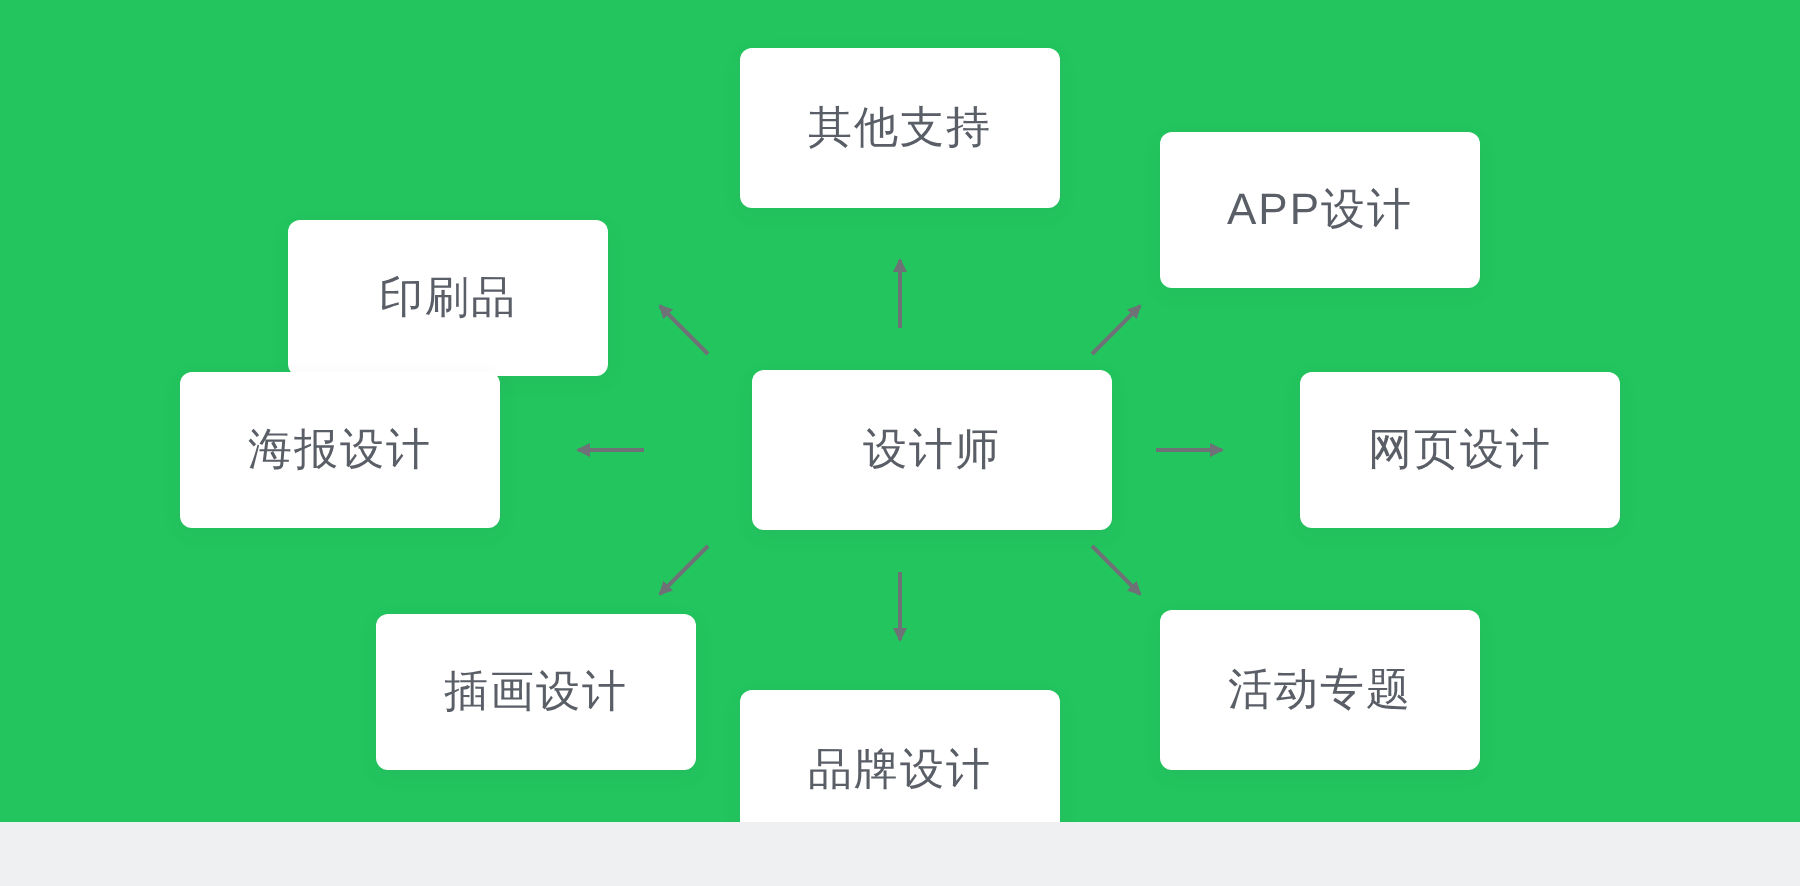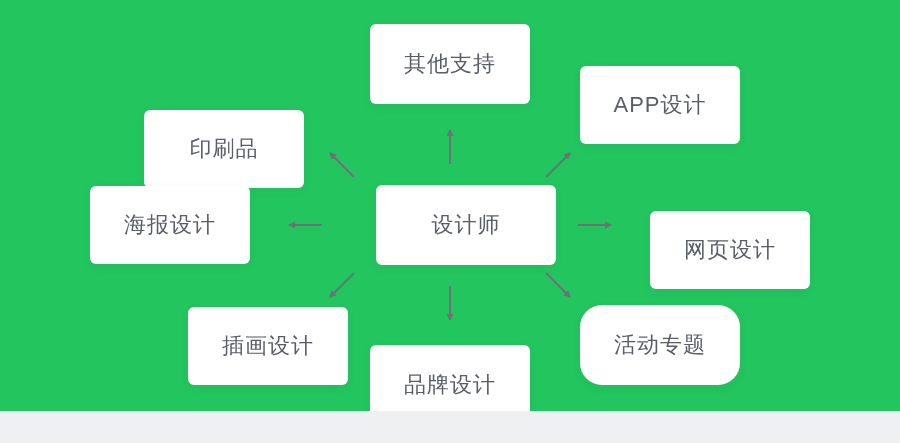--- a/index.html
+++ b/index.html
@@ -33,24 +33,24 @@
   .card.center {
     width: 180px;
     height: 80px;
     margin-left: 16px;
   }
   .pos-top          { left: 370px; top: 24px;  height: 80px; }
   .pos-top-left     { left: 144px; top: 66px; margin-top: 44px;  }
   .pos-top-right    { left: 580px; top: 66px;  }
   .pos-left         { left: 90px;  top: 186px; }
   .pos-center       { left: 360px; top: 185px; }
-  .pos-right        { left: 650px; top: 186px; margin-top: 25px; }
+  .pos-right        { left: 650px; top: 186px; }
   .pos-bottom-left  { left: 160px; top: 307px; margin-left: 28px; }
   .pos-bottom       { left: 370px; top: 345px; height: 80px; }
-  .pos-bottom-right { left: 580px; top: 305px; height: 80px; border-radius: 22px; }
+  .pos-bottom-right { left: 580px; top: 305px; height: 80px; }
   .arrow-layer {
     position: absolute;
     left: 0; top: 0;
     width: 900px;
     height: 443px;
     pointer-events: none;
   }
   .arrow-layer line {
     stroke: #6e7176;
     stroke-width: 2;

